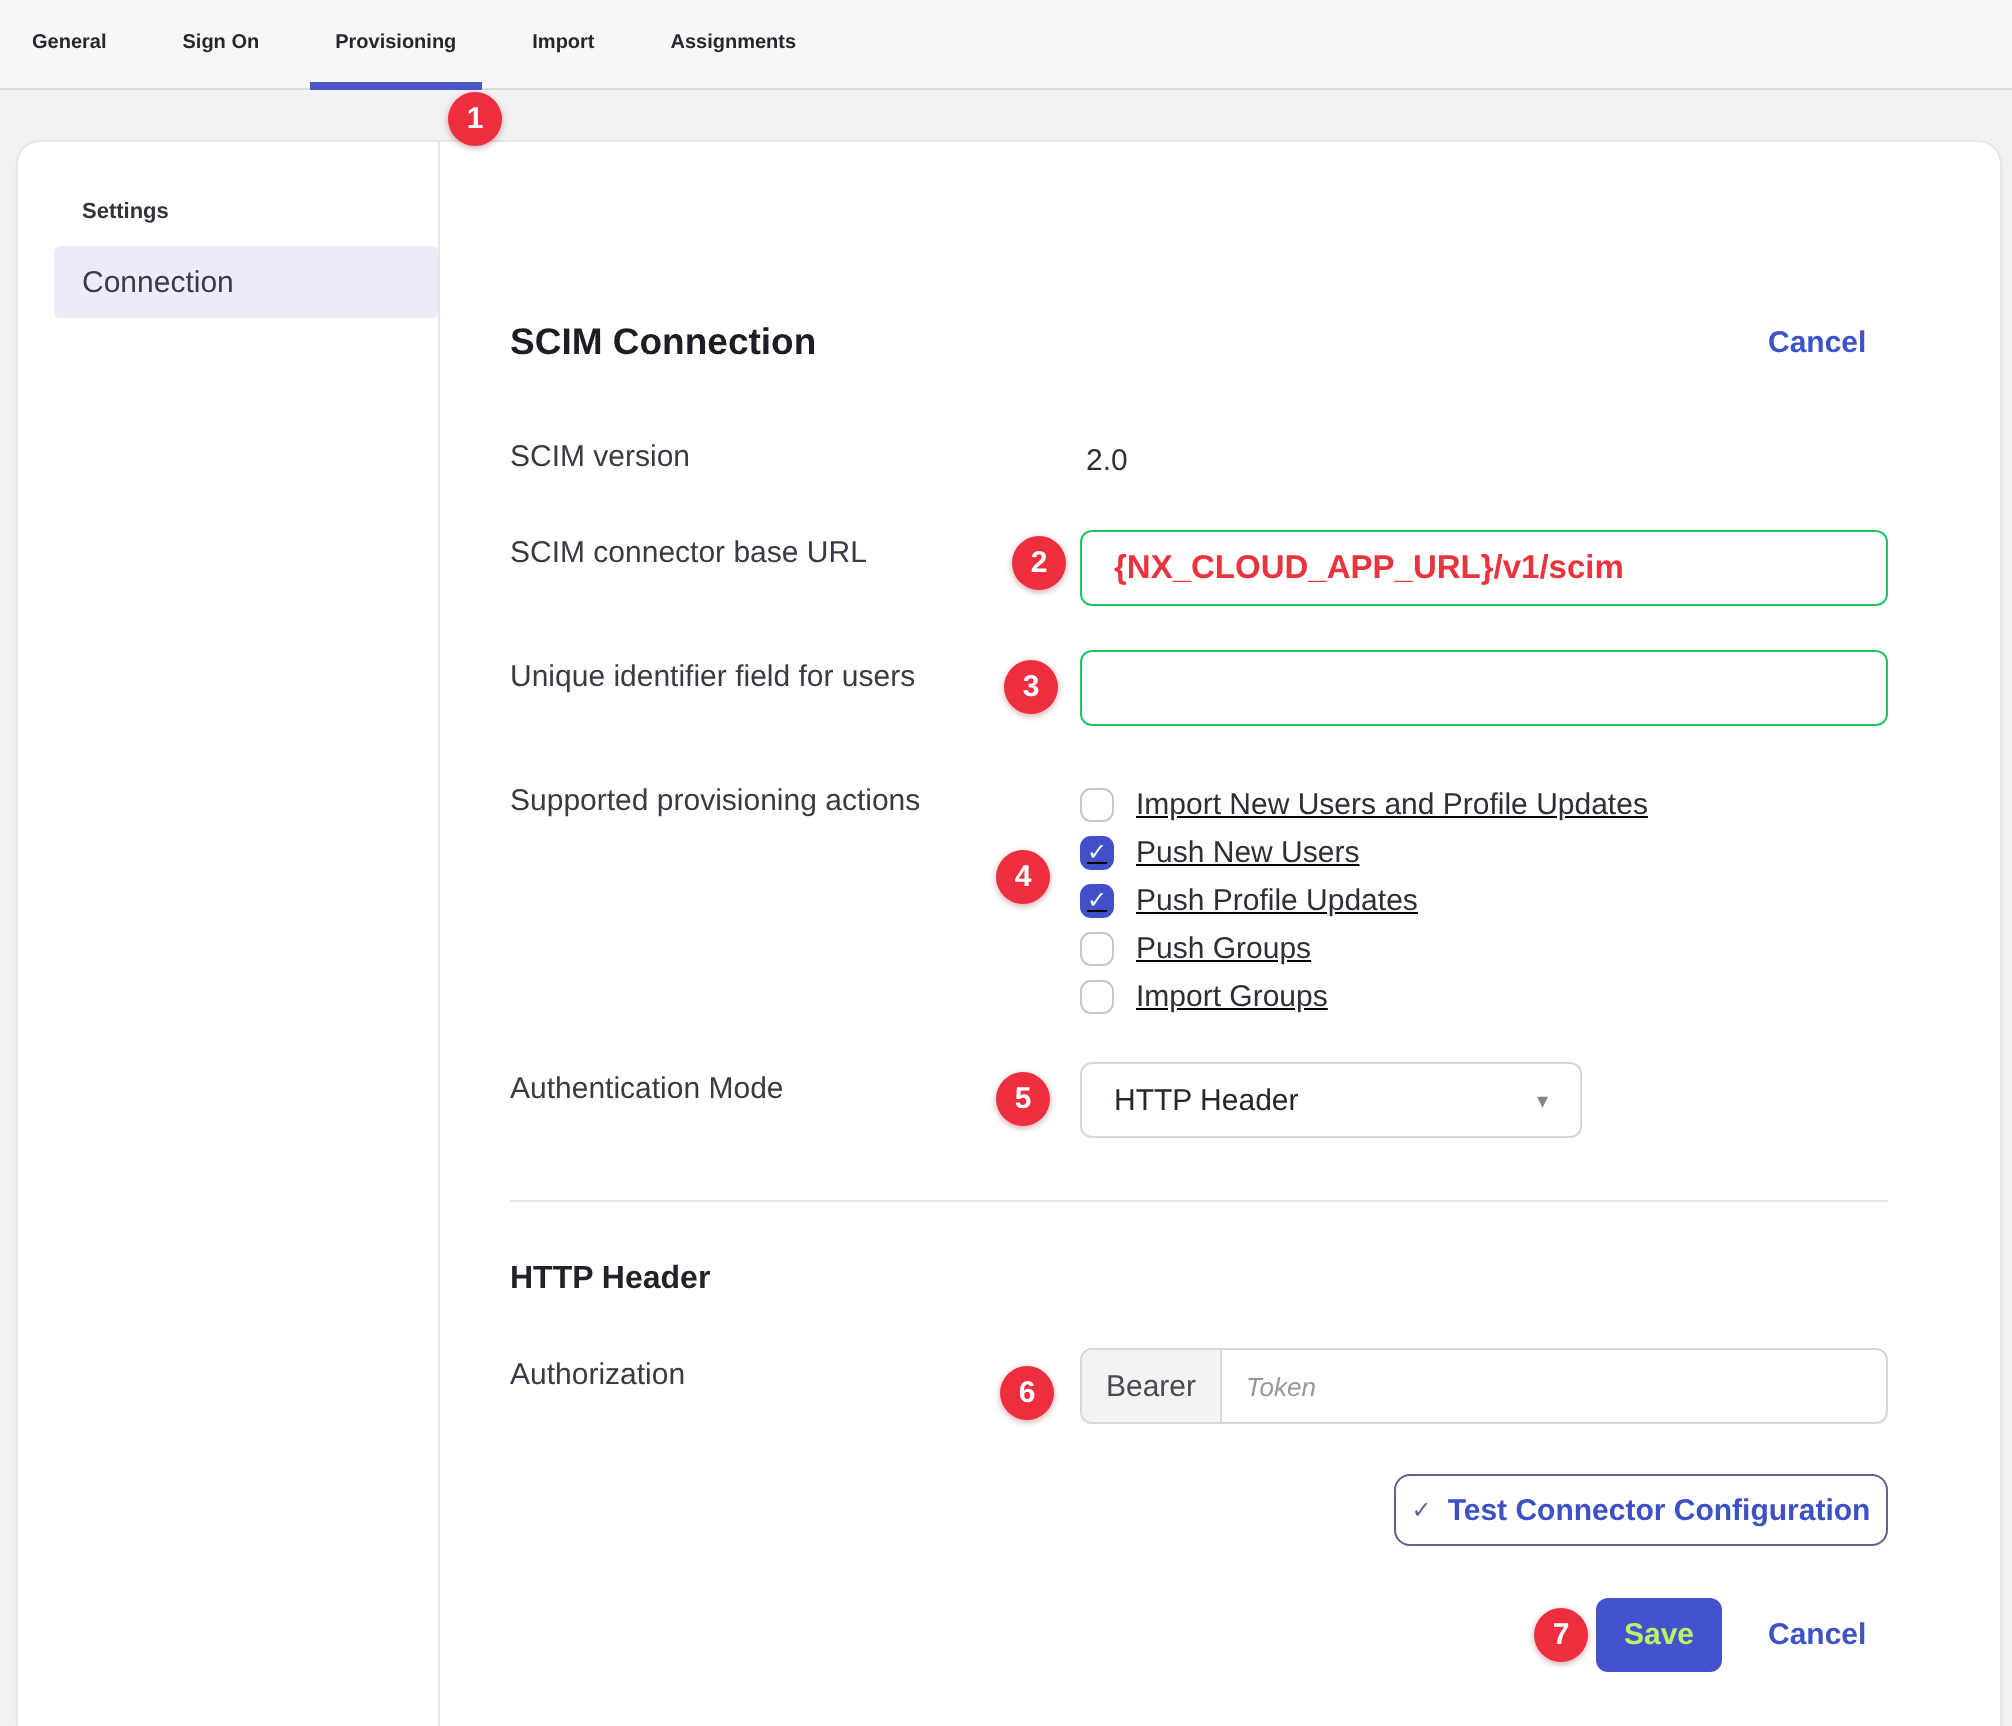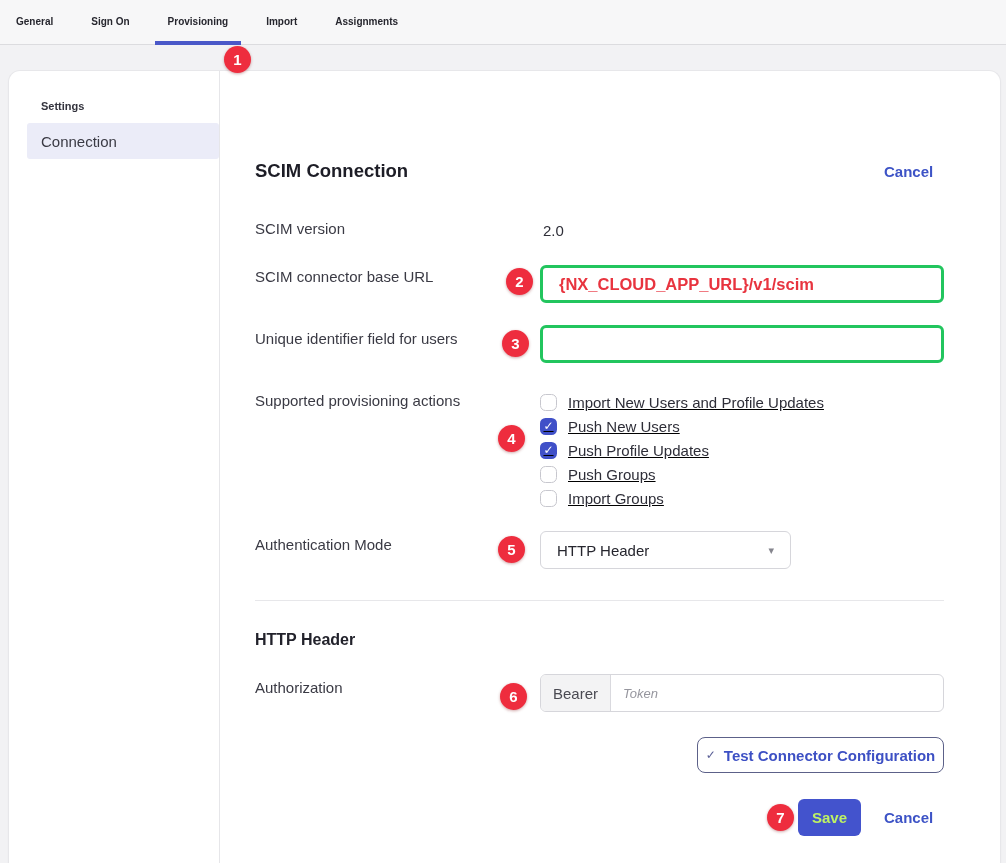--- a/index.html
+++ b/index.html
@@ -84,21 +84,21 @@
     position:absolute; left:255px;
     font-size:15px; color:#3a3a44;text-align:right;
   }
   .static-value {
     position:absolute; left:543px;
     font-size:15px; color:#2f2f38;
   }
 
   .text-input {
     position:absolute; left:540px; width:404px; height:38px;
-    border:3px solid #22c55e; border-radius:6px;
+    border:1px solid #22c55e; border-radius:6px;
     background:#fff; padding:0 16px;
     font-family:"Liberation Sans","DejaVu Sans",sans-serif;
     font-size:15px; color:#2f2f38; outline:none;
   }
   .text-input.url-value {
     font-size:16.5px; font-weight:700; color:#e8343f;
   }
   .text-input::placeholder { color:#96969e; }
 
   

